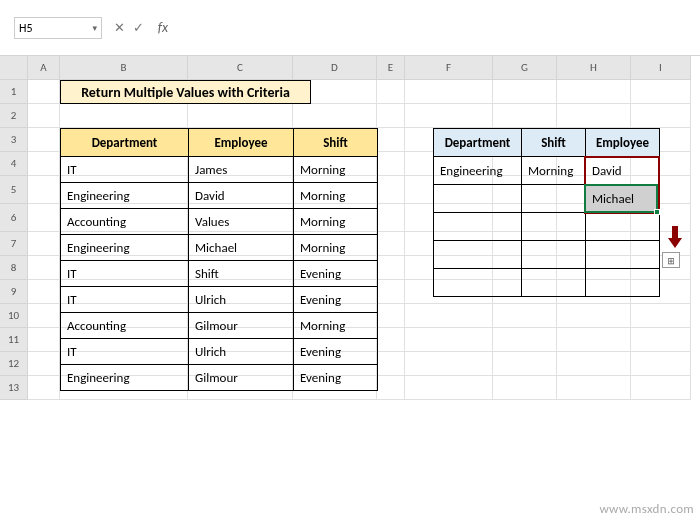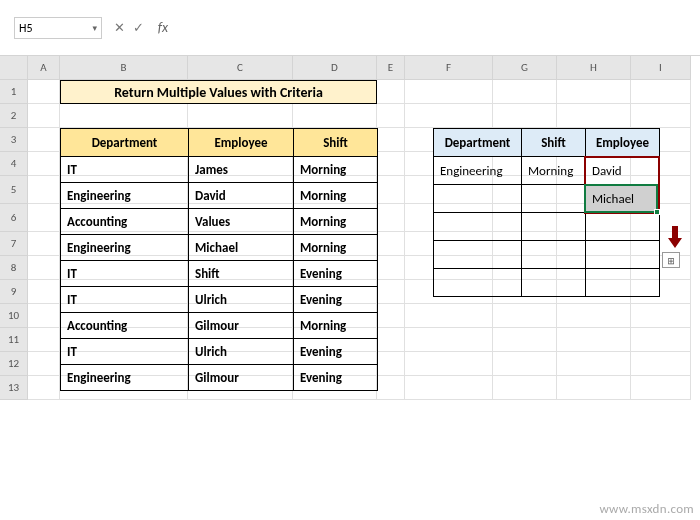--- a/index.html
+++ b/index.html
@@ -35,26 +35,26 @@
 .wB { width: 128px; }
 .wC { width: 105px; }
 .wD { width: 84px; }
 .wE { width: 28px; }
 .wF { width: 88px; }
 .wG { width: 64px; }
 .wH { width: 74px; }
 .wI { width: 60px; }
 
 
-.title-merge { position: absolute; left: 32px; top: 24px; width: 317px; height: 24px; background: #FFF2CC; border: 1px solid #000; display: flex; align-items: center; justify-content: center; font-weight: bold; font-size: 14px; }
+.title-merge { position: absolute; left: 32px; top: 24px; width: 251px; height: 24px; background: #FFF2CC; border: 1px solid #000; display: flex; align-items: center; justify-content: center; font-weight: bold; font-size: 14px; }
 
 
 .tbl1 { position: absolute; left: 32px; top: 72px; }
 .tbl1 table { border-collapse: collapse; }
-.tbl1 th, .tbl1 td { border: 1px solid #000; padding: 0 6px; height: 28px; font-size: 13px; text-align: left; vertical-align: middle; font-weight: bold; }
+.tbl1 th, .tbl1 td { border: 1px solid #000; padding: 0 6px; height: 28px; font-size: 13px; text-align: left; vertical-align: middle; }
 .tbl1 th { background: #FFE699; font-weight: bold; text-align: center; height: 28px; }
 .tbl1 .c1 { width: 128px; }
 .tbl1 .c2 { width: 105px; }
 .tbl1 .c3 { width: 84px; }
 .tbl1 tr.data td { height: 26px; }
 
 
 .tbl2 { position: absolute; left: 405px; top: 72px; }
 .tbl2 table { border-collapse: collapse; }
 .tbl2 th, .tbl2 td { border: 1px solid #000; padding: 0 6px; height: 28px; font-size: 13px; text-align: left; vertical-align: middle; }

